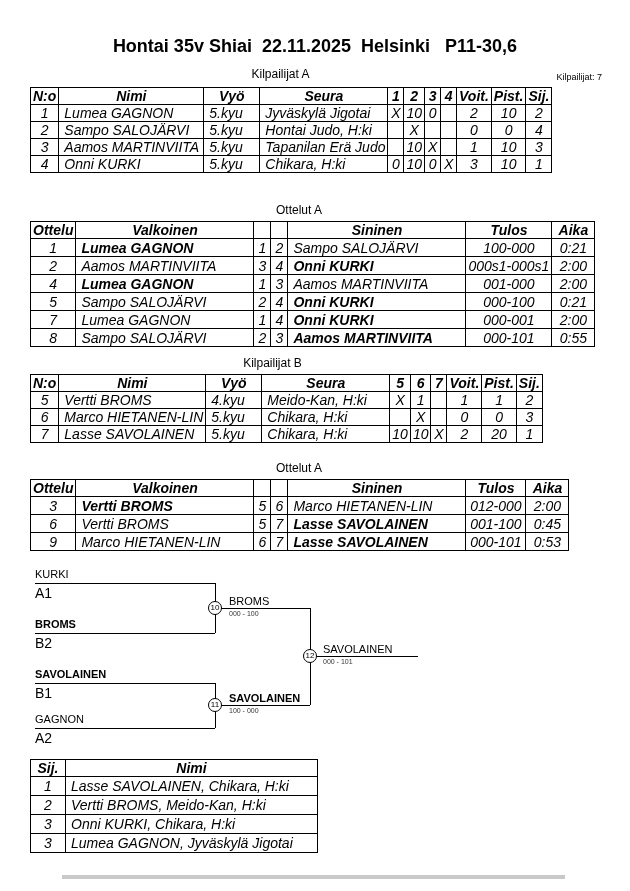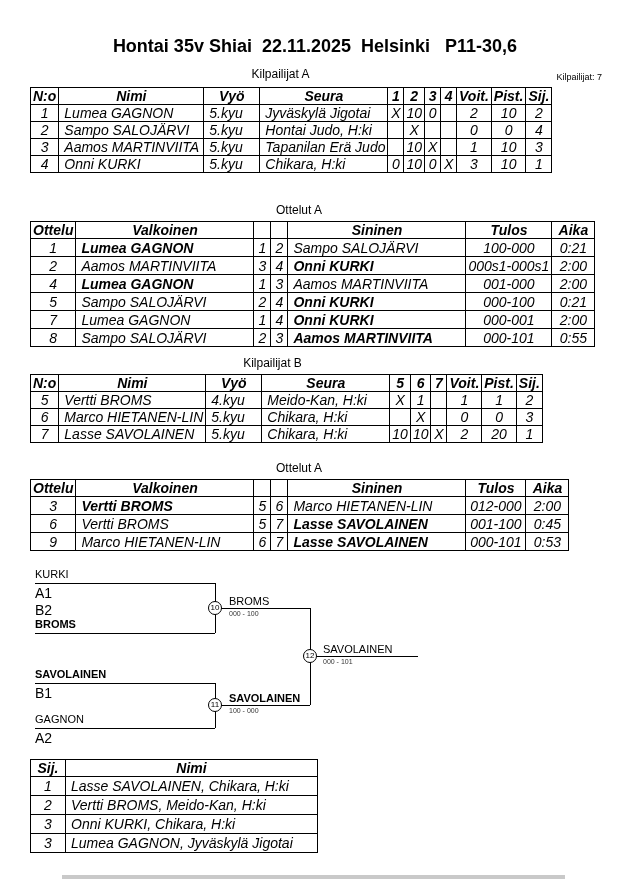--- a/index.html
+++ b/index.html
@@ -331,21 +331,21 @@
   </tbody>
     </table>
 
   <div>
     <div class="bracket-name" style="left:35px; top:568px;">KURKI</div>
     <div class="hline" style="left:35px; top:583px; width:180px;"></div>
     <div class="bracket-seed" style="left:35px; top:585px;">A1</div>
 
     <div class="bracket-name b" style="left:35px; top:618px;">BROMS</div>
     <div class="hline" style="left:35px; top:633px; width:180px;"></div>
-    <div class="bracket-seed" style="left:35px; top:602px;">B2</div>
+    <div class="bracket-seed" style="left:35px; top:635px;">B2</div>
 
     <div class="vline" style="left:215px; top:583px; height:50px;"></div>
     <div class="hline" style="left:215px; top:608px; width:95px;"></div>
     <div class="node-circle" style="left:208px; top:601px;">10</div>
     <div class="bracket-name" style="left:229px; top:595px;">BROMS</div>
     <div class="bracket-score" style="left:229px; top:610px;">000 - 100</div>
 
     <div class="vline" style="left:310px; top:608px; height:97px;"></div>
     <div class="hline" style="left:310px; top:656px; width:108px;"></div>
     <div class="node-circle" style="left:303px; top:649px;">12</div>

